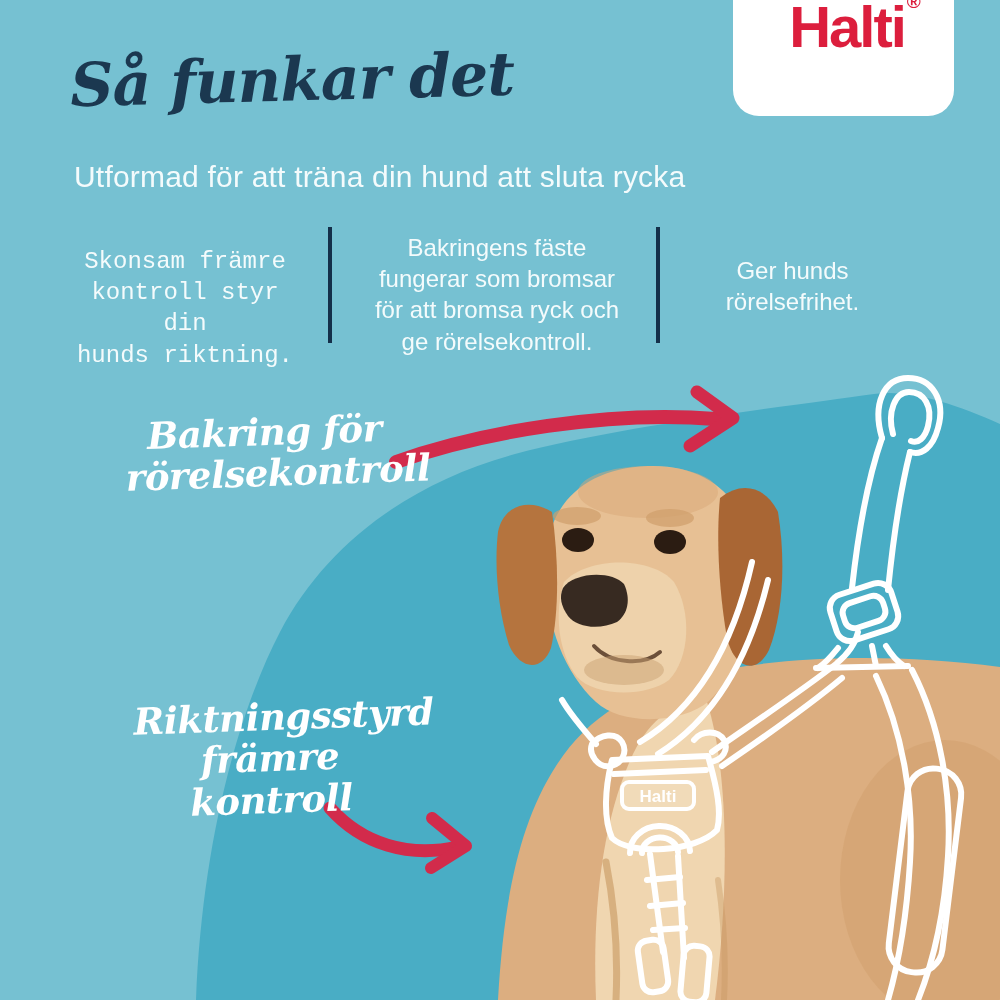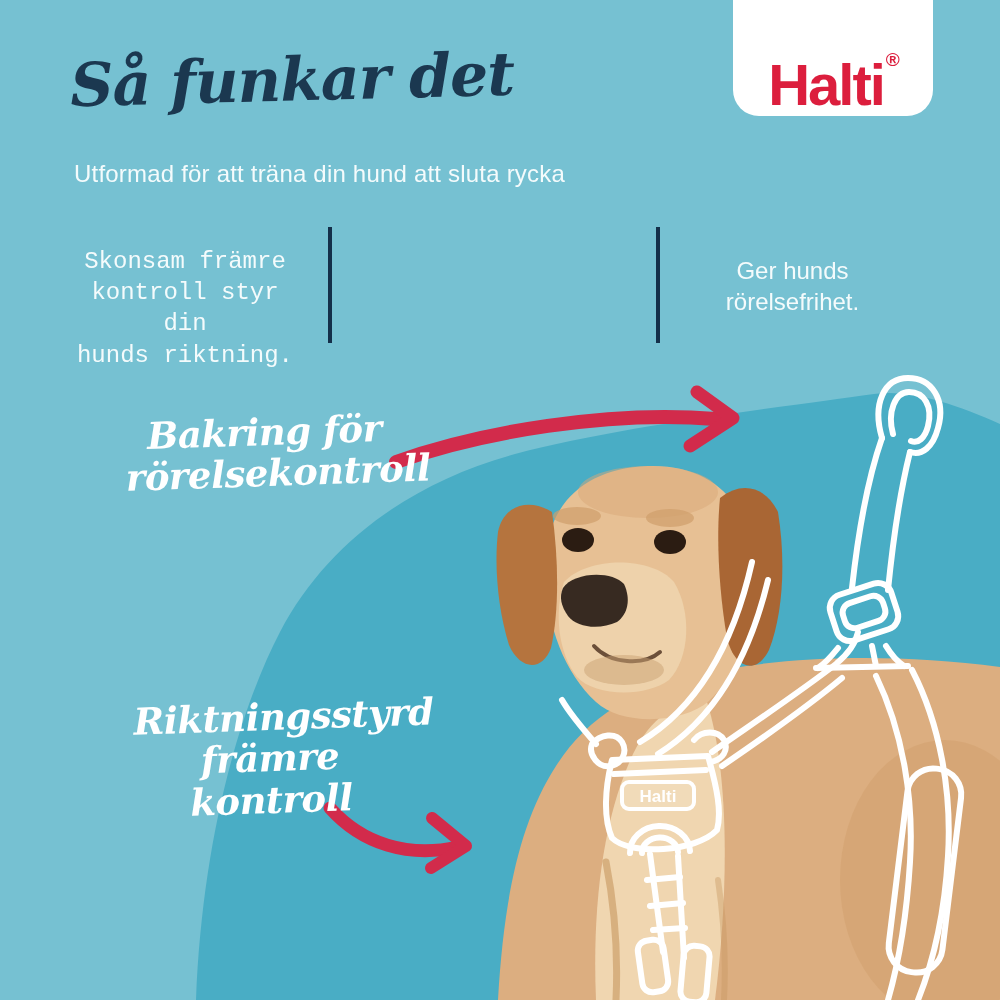--- a/index.html
+++ b/index.html
@@ -6,39 +6,39 @@
   .canvas{
     position:relative;width:1000px;height:1000px;overflow:hidden;
     background:#76c1d2;
     font-family:"Liberation Sans",sans-serif;
   }
   .scene{position:absolute;left:0;top:0;width:1000px;height:1000px;}
   .txt{position:absolute;white-space:pre-line;}
   .logo-box{
     position:absolute;left:733px;top:0;width:200px;height:116px;
     background:#ffffff;border-radius:0 0 26px 26px;
-    display:flex;align-items:flex-end;justify-content:center;
+    display:flex;align-items:flex-start;justify-content:center;padding-left:21px;
   }
   .logo-text{
     color:#dc1e3d;font-size:58px;font-weight:bold;letter-spacing:-2px;
     font-family:"Liberation Sans",sans-serif;line-height:1;position:relative;top:-2px;
   }
   .logo-reg{
     color:#dc1e3d;font-size:19px;font-weight:bold;vertical-align:top;
     position:relative;top:-6px;left:2px;letter-spacing:0;
   }
   .heading{
     left:70px;top:44px;width:480px;
     color:#1b3850;font-size:60px;font-weight:bold;font-style:italic;
     font-family:"DejaVu Serif",serif;letter-spacing:-1px;
     transform:rotate(-1.5deg);
   }
   .subtitle{
     left:74px;top:160px;width:640px;
-    color:#f4fbfc;font-size:24px;font-weight:500;letter-spacing:0.2px;
+    color:#f4fbfc;font-size:30px;font-weight:500;letter-spacing:0.2px;
   }
   .benefit{
     color:#f4fbfc;font-size:24px;line-height:1.3;text-align:center;
   }
   .benefit-1{left:70px;top:246px;width:230px;font-family:Liberation Mono, monospace;}
   .benefit-2{left:352px;top:232px;width:290px;}
   .benefit-3{left:700px;top:255px;width:185px;}
   .divider{
     position:absolute;top:227px;width:4px;height:116px;background:#14304a;
   }
@@ -129,20 +129,24 @@
     <span class="logo-text"><span>Halti</span><span class="logo-reg">®</span></span>
   </div>
 
   <div class="txt heading">Så funkar det</div>
   <div class="txt subtitle">Utformad för att träna din hund att sluta rycka</div>
 
   <div class="txt benefit benefit-1">Skonsam främre
 kontroll styr din
 hunds riktning.</div>
   <div class="divider divider-1"></div>
+  <div class="txt benefit benefit-2">Bakringens fäste
+fungerar som bromsar
+för att bromsa ryck och
+ge rörelsekontroll.</div>
   <div class="divider divider-2"></div>
   <div class="txt benefit benefit-3">Ger hunds
 rörelsefrihet.</div>
 
   <div class="txt annotation annotation-1">Bakring för
 rörelsekontroll</div>
   <div class="txt annotation annotation-2">Riktningsstyrd
 främre kontroll</div>
 
 </div>

